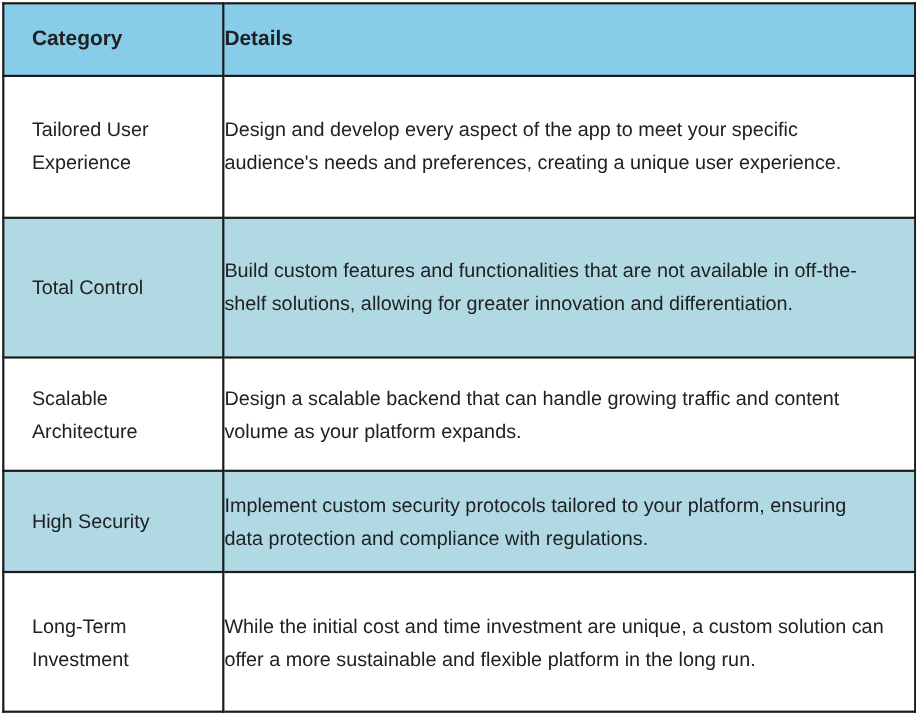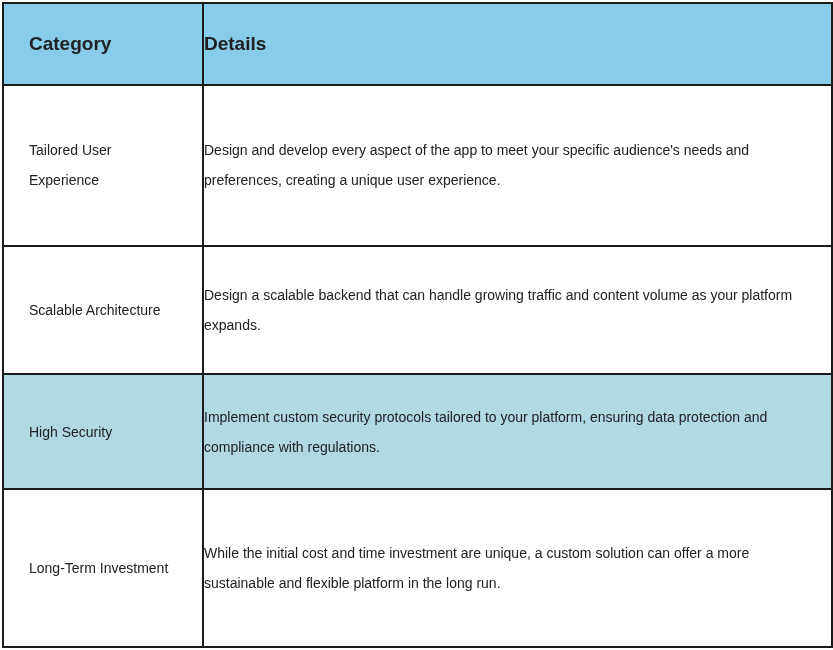--- a/index.html
+++ b/index.html
@@ -23,31 +23,31 @@
   }
   table{
     width:100%;
     height:100%;
     border-collapse:collapse;
     table-layout:fixed;
   }
   th,td{
     border:2px solid var(--border-color);
     vertical-align:middle;
-    font-size:14px;
+    font-size:18px;
     line-height:30px;
   }
   col.col-category{width:200px;}
   col.col-details{width:629px;}
   thead th{
     background:var(--header-bg);
     text-align:left;
     font-weight:bold;
     font-size:19px;
-    height:82px;
+    height:66px;
   }
   th.cell-category, td.cell-category{padding:14px 20px 14px 25px;}
   th.cell-details, td.cell-details{padding:14px 22px 14px 0;}
   tbody tr.row-white td{background:var(--row-bg);}
   tbody tr.row-blue td{background:var(--row-alt-bg);}
   tr.r1{height:126px;}
   tr.r2{height:125px;}
   tr.r3{height:101px;}
   tr.r4{height:90px;}
   tr.r5{height:124px;border-radius:21px;}
@@ -65,20 +65,24 @@
       <tr>
         <th class="cell-category">Category</th>
         <th class="cell-details">Details</th>
       </tr>
     </thead>
     <tbody>
       <tr class="row-white r1">
         <td class="cell-category">Tailored User Experience</td>
         <td class="cell-details">Design and develop every aspect of the app to meet your specific audience's needs and preferences, creating a unique user experience.</td>
       </tr>
+      <tr class="row-blue r2">
+        <td class="cell-category">Total Control</td>
+        <td class="cell-details">Build custom features and functionalities that are not available in off-the-shelf solutions, allowing for greater innovation and differentiation.</td>
+      </tr>
       <tr class="row-white r3">
         <td class="cell-category">Scalable Architecture</td>
         <td class="cell-details">Design a scalable backend that can handle growing traffic and content volume as your platform expands.</td>
       </tr>
       <tr class="row-blue r4">
         <td class="cell-category">High Security</td>
         <td class="cell-details">Implement custom security protocols tailored to your platform, ensuring data protection and compliance with regulations.</td>
       </tr>
       <tr class="row-white r5">
         <td class="cell-category">Long-Term Investment</td>

